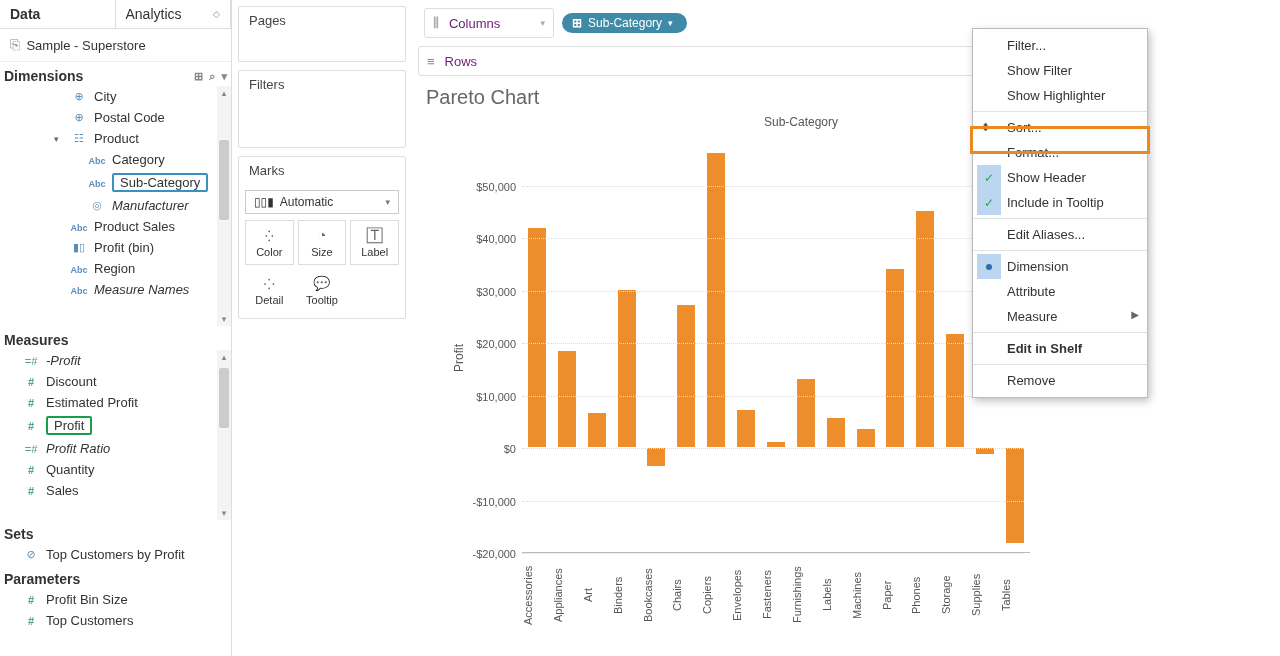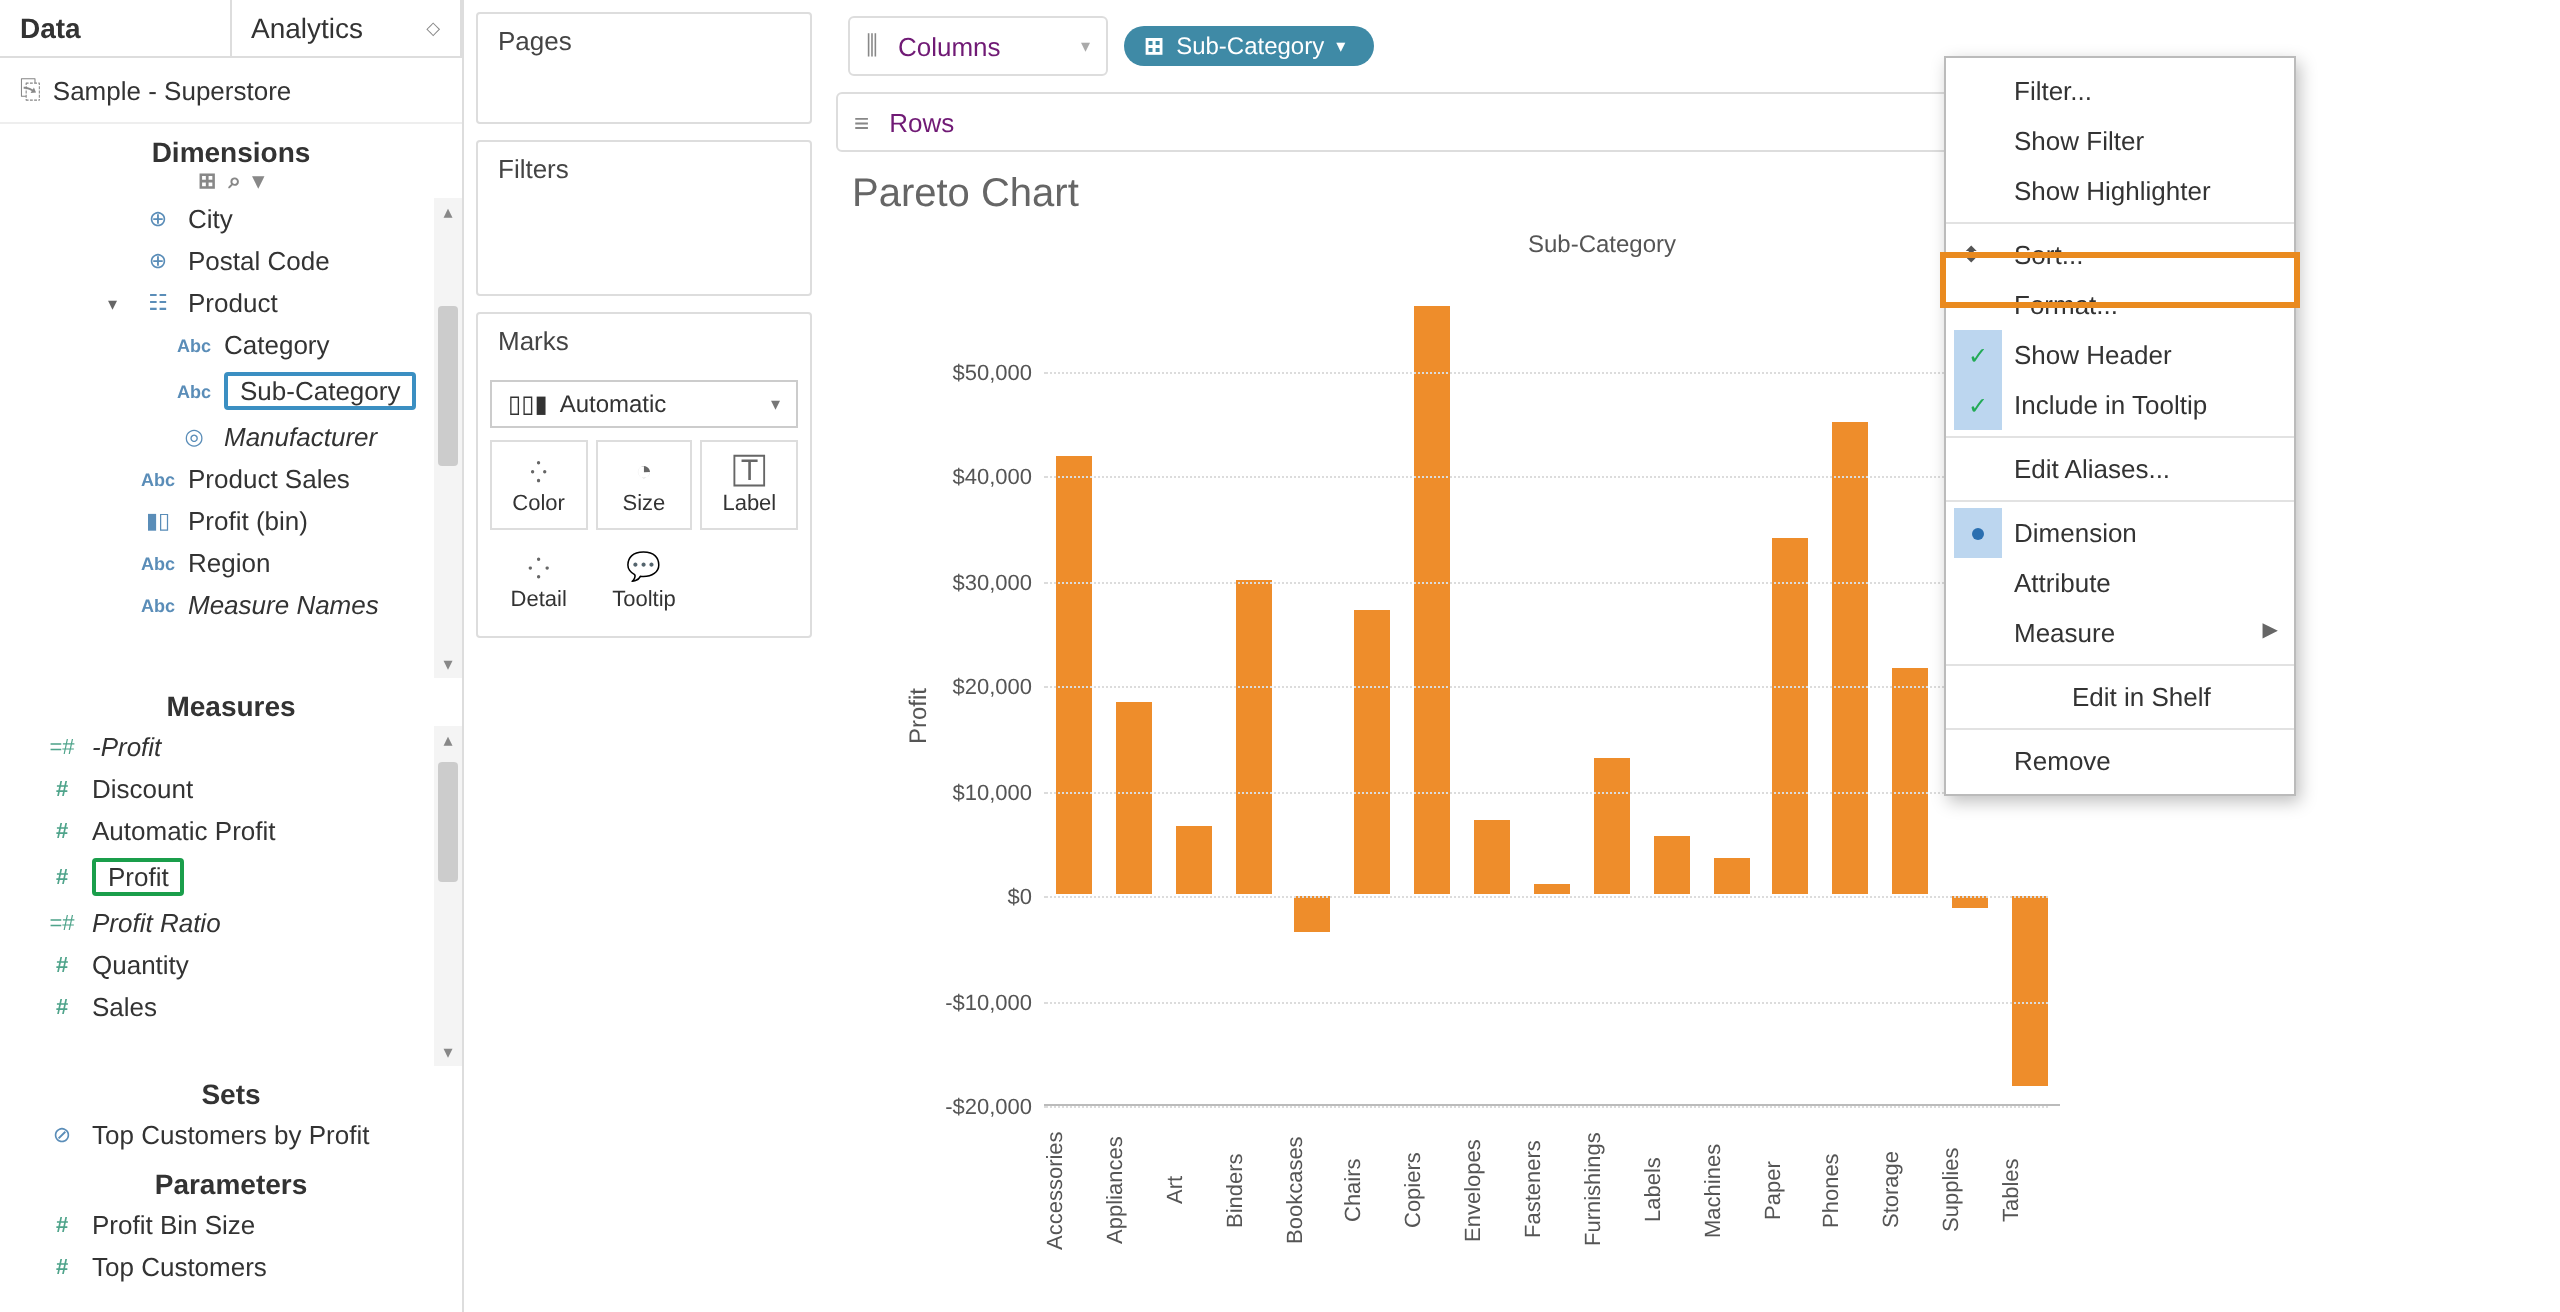--- a/index.html
+++ b/index.html
@@ -6,21 +6,21 @@
 body { font-size: 13px; color: #333; background: #fff; overflow: hidden; }
 .app { display: flex; height: 656px; width: 1044px; }
 
 
 .sidebar { width: 232px; border-right: 1px solid #ddd; display: flex; flex-direction: column; background: #fff; }
 .tabs { display: flex; border-bottom: 1px solid #ddd; }
 .tab { flex: 1; padding: 6px 10px; font-size: 14px; border-right: 1px solid #ddd; cursor: pointer; }
 .tab.active { font-weight: 600; }
 .tab-caret { font-size: 9px; color: #888; float: right; margin-top: 3px;}
 .datasource { padding: 8px 10px; display: flex; align-items: center; gap: 6px; border-bottom: 1px solid #eee; }
-.section-hdr { display: flex; justify-content: space-between; align-items: center; padding: 6px 4px 2px; font-weight: 700; font-size: 14px; flex-direction: column; }
+.section-hdr { display: flex; justify-content: space-between; align-items: center; padding: 6px 4px 2px; font-weight: 700; font-size: 14px; }
 .hdr-icons { display:flex; gap:6px; color:#888; font-size:11px; align-items:center;}
 .pane-list { flex: 0 0 auto; position: relative; }
 .scroll-wrap { overflow-y: auto; max-height: 220px; }
 .item { display: flex; align-items: center; gap: 6px; padding: 3px 8px 3px 22px; cursor: pointer; white-space: nowrap; }
 .item.indent1 { padding-left: 40px; }
 .item .icon { width: 18px; text-align: center; color: #5a8db8; font-size: 11px; }
 .item .icon.meas { color: #4fa48b; }
 .item .caret { position:absolute; left:6px; font-size:9px; color:#666;}
 .item.product { position:relative; }
 .hl-blue { border: 2px solid #3b8fc2; border-radius: 2px; padding:0px 6px; display:inline-block; }
@@ -62,21 +62,21 @@
 .yaxis-title { position:absolute; left:40px; top:50%; transform:rotate(-90deg) translateX(50%); transform-origin:left top; font-size:12px; color:#555; }
 .bars { position:absolute; left:0; right:0; top:0; bottom:0; display:flex; align-items:stretch; }
 .barcol { flex:1; position:relative; display:flex; justify-content:center; }
 .bar { position:absolute; width:60%; background:#ee8d2b; }
 .xlabels { display:flex; margin-left:70px; }
 .xlab { flex:1; text-align:center; font-size:11px; color:#555; writing-mode:vertical-rl; transform:rotate(180deg); padding-top:6px; height:90px; }
 
 
 .ctx { position:absolute; left:560px; top:28px; width:176px; background:#fff; border:1px solid #bbb; box-shadow:2px 3px 8px rgba(0,0,0,.25); z-index:50; padding:4px 0;}
 .ctx-item { padding:5px 14px 5px 34px; font-size:13px; cursor:pointer; position:relative; }
-.ctx-item.bold { font-weight:400;margin-left:29px; }
+.ctx-item.bold { font-weight:700; }
 .ctx-sep { height:1px; background:#e2e2e2; margin:3px 0; }
 .ctx-check { position:absolute; left:4px; top:0; bottom:0; width:24px; display:flex; align-items:center; justify-content:center; }
 .ctx-check.on { background:#bcd6ef; color:#2a5; font-size:12px;}
 .ctx-dot { position:absolute; left:4px; top:0; bottom:0; width:24px; background:#bcd6ef; display:flex; align-items:center; justify-content:center; }
 .ctx-dot span{ width:6px;height:6px;border-radius:50%;background:#2a6fb0;}
 .ctx-sub { position:absolute; right:8px; font-size:10px; color:#666; }
 .ctx-sorticon { position:absolute; left:8px; top:6px; font-size:11px; color:#555;}
 .hl-orange { position:absolute; left:558px; top:126px; width:180px; height:28px; border:3px solid #e98a1f; z-index:60; pointer-events:none;}
 
 
@@ -169,21 +169,21 @@
         <div class="item">
             <span class="icon meas">=#</span>
             <span class="italic">-Profit</span>
           </div>
         <div class="item">
             <span class="icon meas hash"></span>
             <span>Discount</span>
           </div>
         <div class="item">
             <span class="icon meas hash"></span>
-            <span>Automatic Profit</span>
+            <span>Estimated Profit</span>
           </div>
         <div class="item">
             <span class="icon meas hash"></span>
             <span class="hl-green">Profit</span>
           </div>
         <div class="item">
             <span class="icon meas">=#</span>
             <span class="italic">Profit Ratio</span>
           </div>
         <div class="item">

